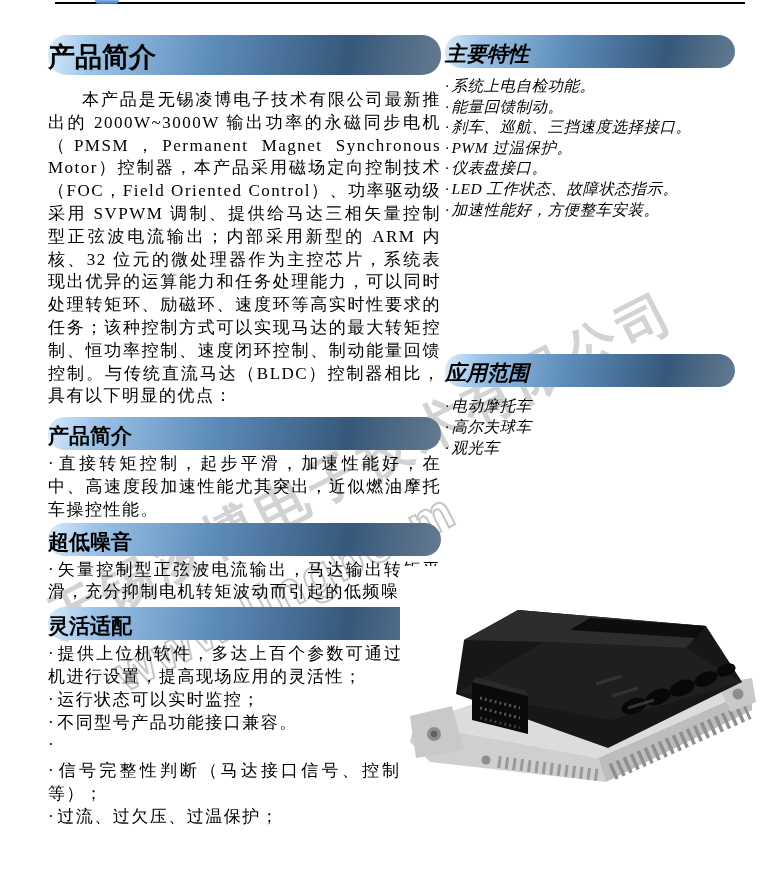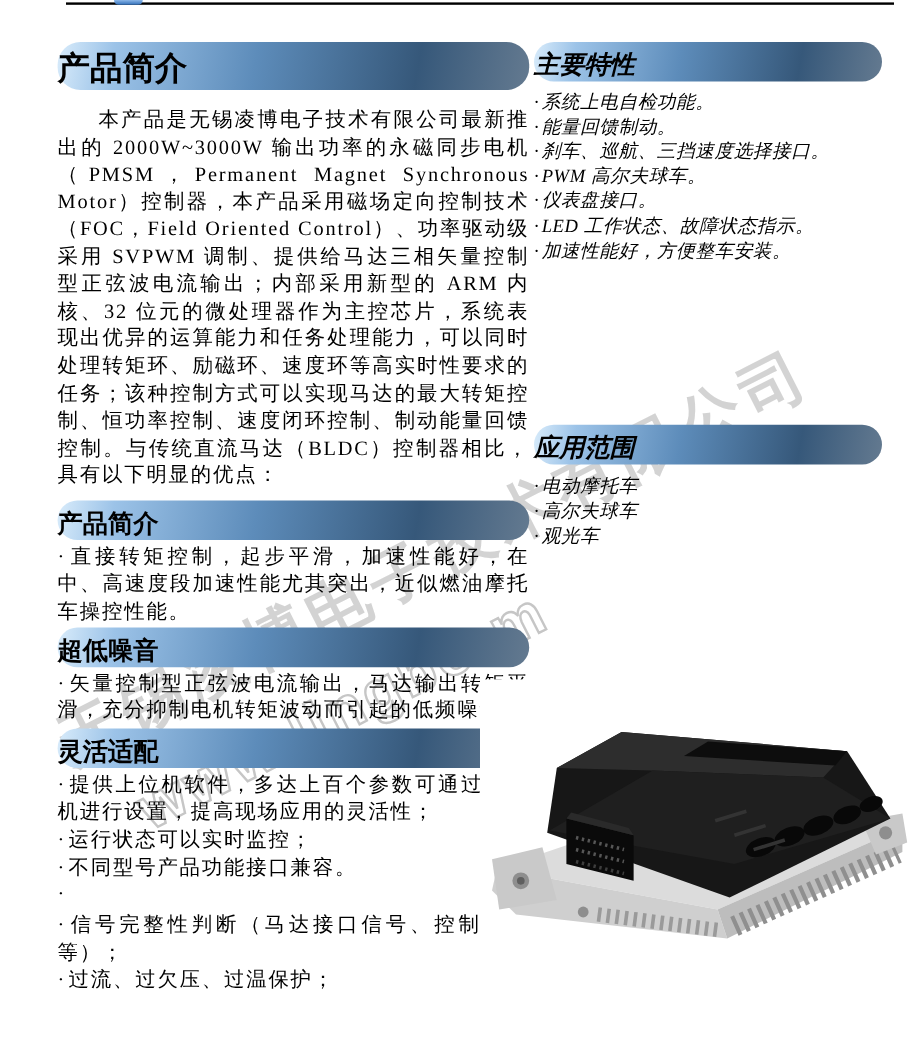--- a/index.html
+++ b/index.html
@@ -126,21 +126,21 @@
       </div>
       <div class="bullets">
 
           <p class="bullet"><span class="dot">·</span><span>系统上电自检功能。</span></p>
 
           <p class="bullet"><span class="dot">·</span><span>能量回馈制动。</span></p>
 
           <p class="bullet"><span class="dot">·</span><span>刹车、巡航、三挡速度选择接口。</span></p>
 
 
-          <p class="bullet"><span class="dot">·</span><span>PWM 高尔夫球车。</span></p>
+          <p class="bullet"><span class="dot">·</span><span>PWM 过温保护。</span></p>
 
           <p class="bullet"><span class="dot">·</span><span>仪表盘接口。</span></p>
 
           <p class="bullet"><span class="dot">·</span><span>LED 工作状态、故障状态指示。</span></p>
 
           <p class="bullet"><span class="dot">·</span><span>加速性能好，方便整车安装。</span></p>
         </div>
     </div>
 
     <div class="apps">

